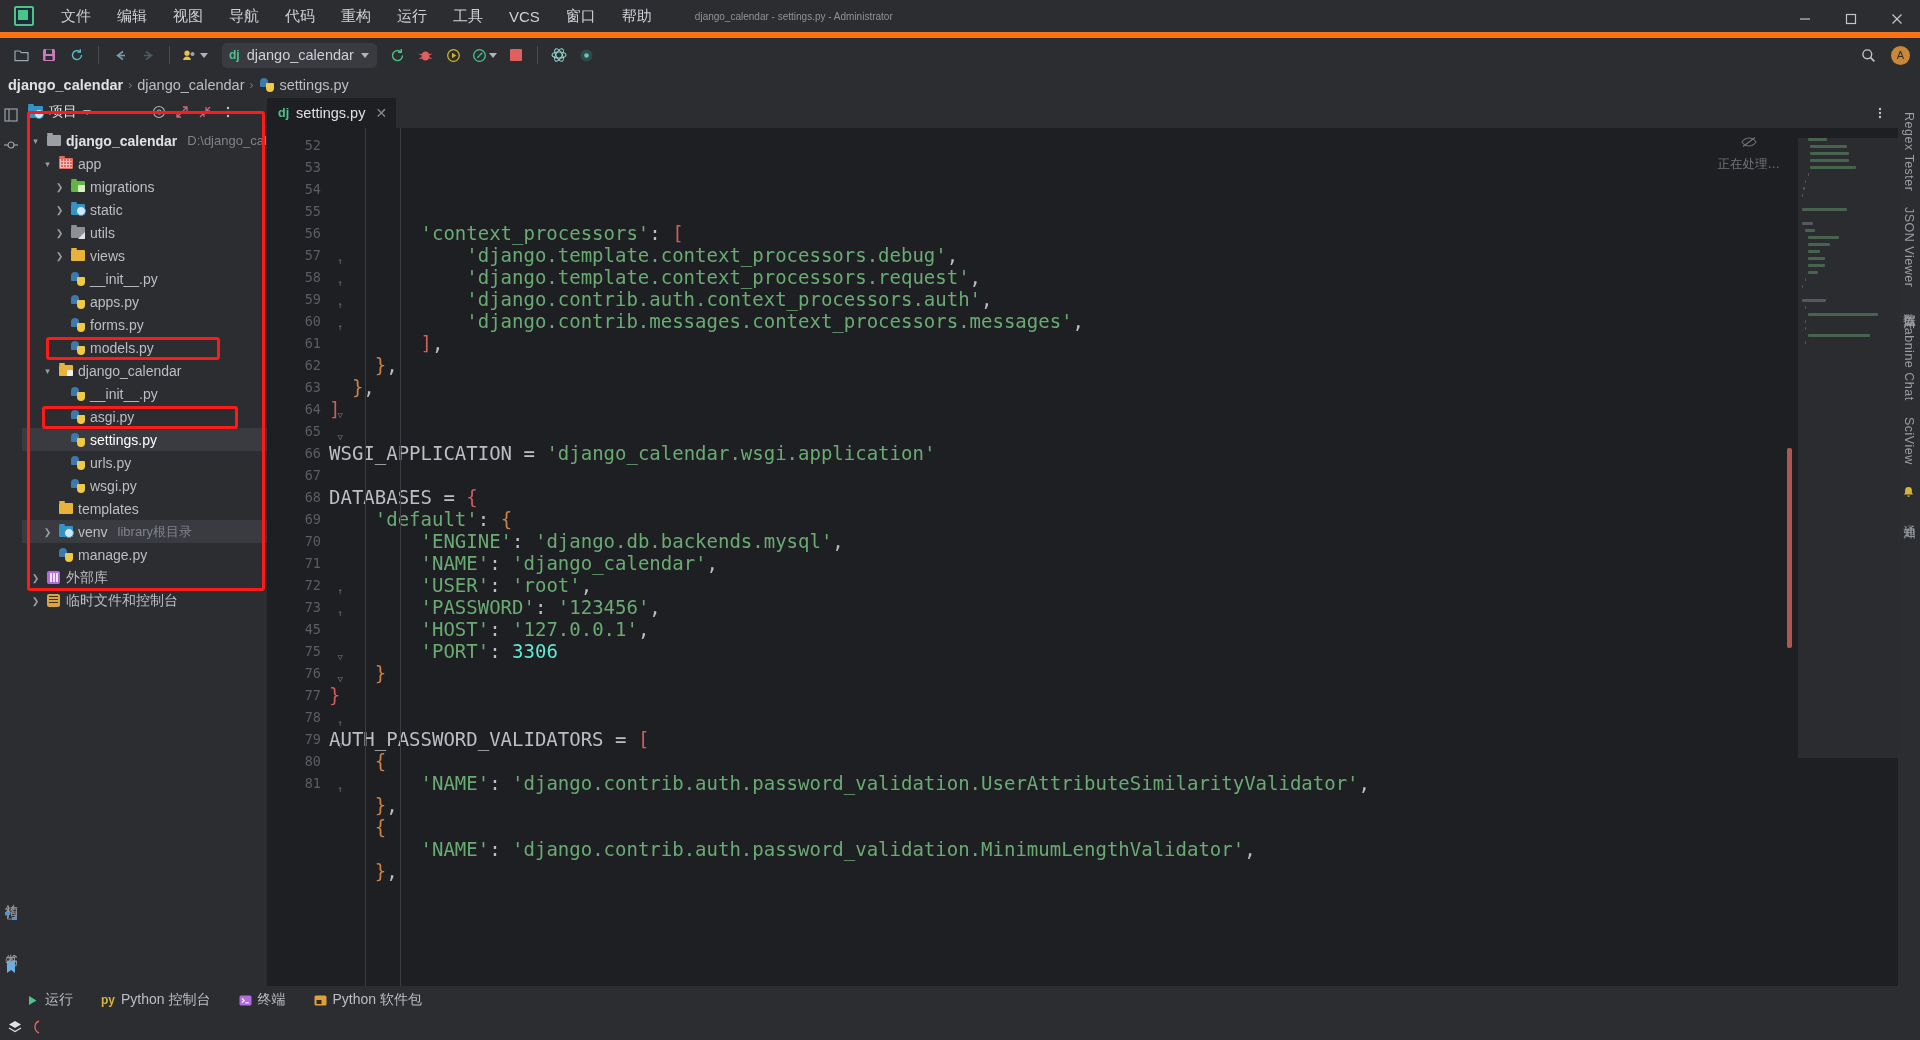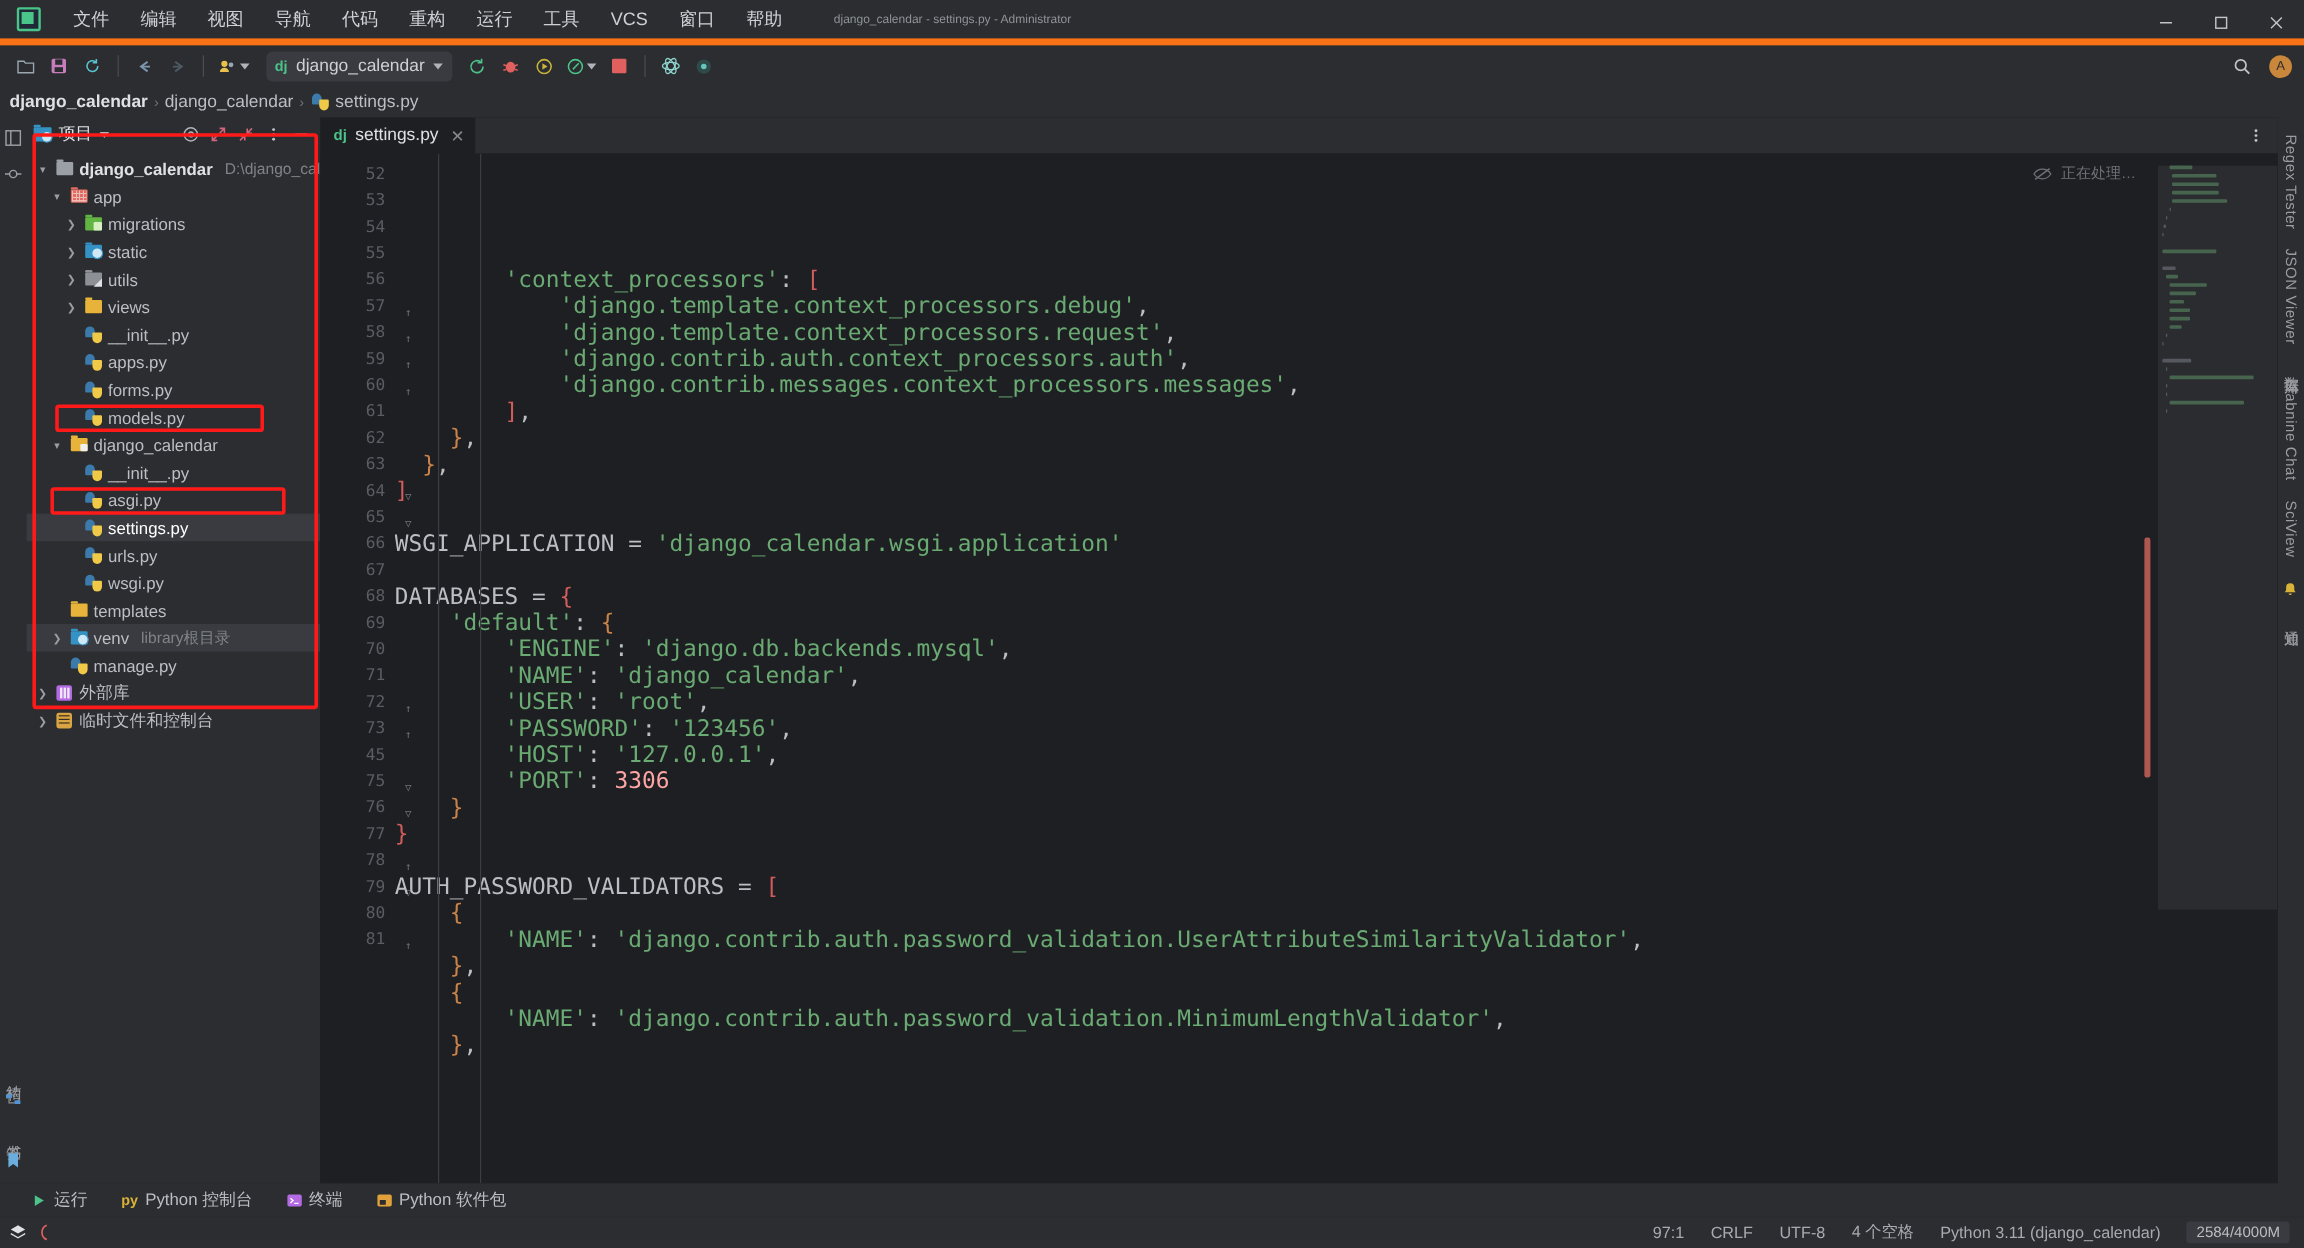--- a/index.html
+++ b/index.html
@@ -145,21 +145,21 @@
   }
   .gutter .gl{height:22px;line-height:22px;padding-right:8px;position:relative;}
   .fold{position:absolute;right:-14px;top:6px;width:10px;height:10px;color:#6e7277;font-size:9px;}
   .code{
     flex:1;min-width:0;padding-top:6px;font-family:"DejaVu Sans Mono",monospace;
     font-size:19px;line-height:22px;white-space:pre;overflow:hidden;color:#bcbec4;
     position:relative;
   }
   .ln{height:22px;}
   .s-str{color:#6aab73;}
-  .s-num{color:#fca5a5;}
+  .s-num{color:#5eead4;}
   .s-brk{color:#bcbec4;}
   .s-brk-o{color:#c9834a;}
   .s-brk-r{color:#d05c5c;}
   .s-ident{color:#bcbec4;}
   .indent-guide{position:absolute;top:0;bottom:0;width:1px;background:#3a3d42;}
 
   
   .minimap{width:100px;flex:none;background:#1e1f22;position:relative;overflow:hidden;padding-top:10px;}
   .mm-line{height:3px;margin-left:6px;border-radius:1px;opacity:.45;}
   .mm-view{position:absolute;left:0;right:0;background:rgba(120,130,145,.13);}
@@ -644,21 +644,21 @@
             <div class="mm-line" style="margin-left: 4px; width: 0.85px; background: rgb(138, 144, 153); margin-bottom: 4px;"></div>
             <div class="mm-line" style="margin-left: 4px; width: 0px; background: rgb(138, 144, 153); margin-bottom: 4px;"></div>
             <div class="mm-line" style="margin-left: 4px; width: 23.8px; background: rgb(138, 144, 153); margin-bottom: 4px;"></div>
             <div class="mm-line" style="margin-left: 6.8px; width: 0.85px; background: rgb(138, 144, 153); margin-bottom: 4px;"></div>
             <div class="mm-line" style="margin-left: 9.6px; width: 70.55px; background: rgb(106, 171, 115); margin-bottom: 4px;"></div>
             <div class="mm-line" style="margin-left: 6.8px; width: 1.7px; background: rgb(138, 144, 153); margin-bottom: 4px;"></div>
             <div class="mm-line" style="margin-left: 6.8px; width: 0.85px; background: rgb(138, 144, 153); margin-bottom: 4px;"></div>
             <div class="mm-line" style="margin-left: 9.6px; width: 62.05px; background: rgb(106, 171, 115); margin-bottom: 4px;"></div>
             <div class="mm-line" style="margin-left: 6.8px; width: 1.7px; background: rgb(138, 144, 153); margin-bottom: 4px;"></div>
           </div>
-        <div style="position:absolute;top:8px;right:118px;display:flex;align-items:center;gap:8px;">
+        <div style="position:absolute;top:8px;right:118px;display:flex;align-items:center;gap:8px;flex-direction:column;">
           <svg width="16" height="12" viewBox="0 0 16 12">
               <path d="M1 6s2.6-4 7-4 7 4 7 4-2.6 4-7 4S1 6 1 6z" fill="none" stroke="#6e7277" stroke-width="1.1"></path>
               <line x1="2" y1="10.5" x2="14" y2="1.5" stroke="#6e7277" stroke-width="1.2"></line>
             </svg>
           <span style="font-size:12.5px;color:#6e7277;">正在处理…</span>
         </div>
         <div class="scroll-marker" style="top:320px;height:200px;background:#e06c61;opacity:.75;right:106px;width:5px;"></div>
       </div>
     </div>
 
@@ -707,28 +707,20 @@
   </div>
 
   <div class="statusbar">
     <svg width="14" height="14" viewBox="0 0 14 14" style="margin-right:8px;">
         <path d="M7 1 13 4.5 7 8 1 4.5z" fill="#dfe1e5"></path>
         <path d="M1 8 7 11.5 13 8" fill="none" stroke="#dfe1e5" stroke-width="1.1"></path>
       </svg>
     <svg width="14" height="14" viewBox="0 0 14 14">
         <path d="M9 1a6.5 6.5 0 0 0 0 12" fill="none" stroke="#e0605f" stroke-width="1.4"></path>
       </svg>
-    <div class="sb-right">
-      <span class="sb-item">97:1</span>
-      <span class="sb-item">CRLF</span>
-      <span class="sb-item">UTF-8</span>
-      <span class="sb-item">4 个空格</span>
-      <span class="sb-item">Python 3.11 (django_calendar)</span>
-      <span class="mem">2584/4000M</span>
-    </div>
   </div>
 
   <div class="ann" style="left:27px;  top:111px; width:238px; height:480px;"></div>
   <div class="ann" style="left:262px; top:111px; width:0px;   height:0px; border:none;"></div>
   <div class="ann" style="left:46px;  top:337px; width:174px; height:23px;"></div>
   <div class="ann" style="left:42px;  top:406px; width:196px; height:23px;"></div>
   <div class="ann" style="left:265px; top:113px; width:0; height:0; border:none;"></div>
 </div>
 
 </body></html>

